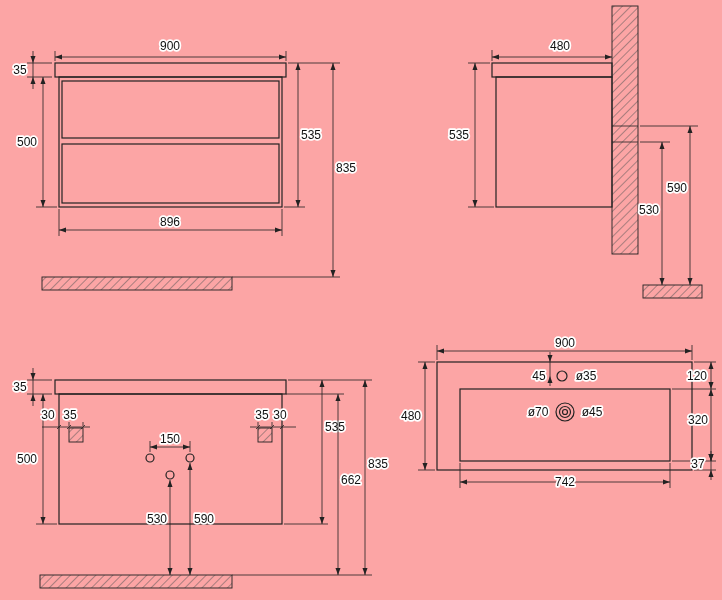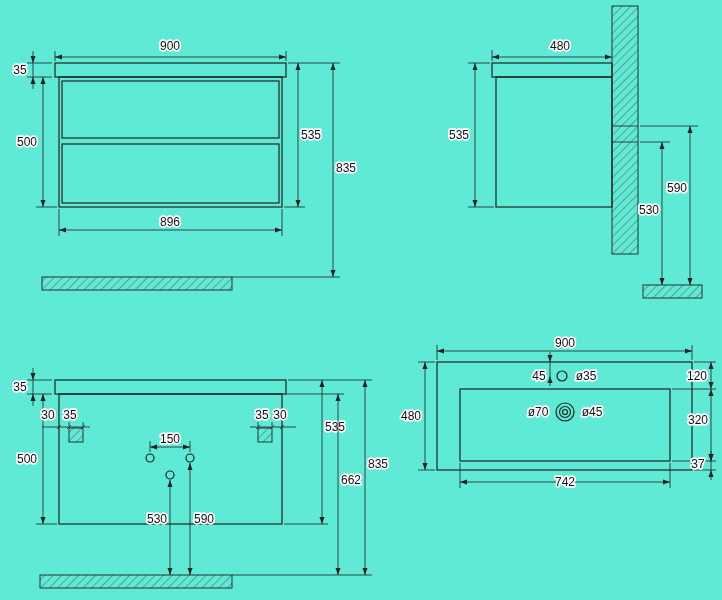--- a/index.html
+++ b/index.html
@@ -1,16 +1,16 @@
 <!DOCTYPE html>
 <html><head>
 <meta charset="utf-8">
 <style>
   html,body { margin:0; padding:0; background:#ffffff; }
-  .page { width:722px; height:600px; background:#5eead4; position:relative; overflow:hidden; }
+  .page { width:722px; height:600px; background:#fca5a5; position:relative; overflow:hidden; }
   svg { display:block; }
   svg text {
     font-family:"Liberation Sans", sans-serif;
     font-size:12px;
     fill:#111111;
     text-anchor:middle;
     paint-order:stroke;
     stroke:#ffffff;
     stroke-width:3.5px;
     stroke-linejoin:round;

